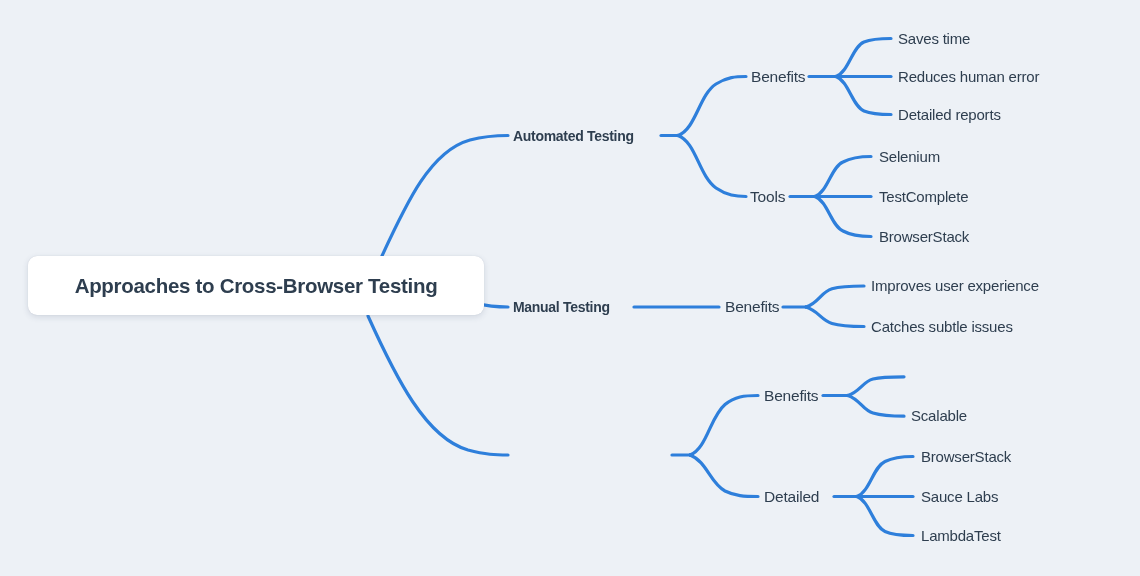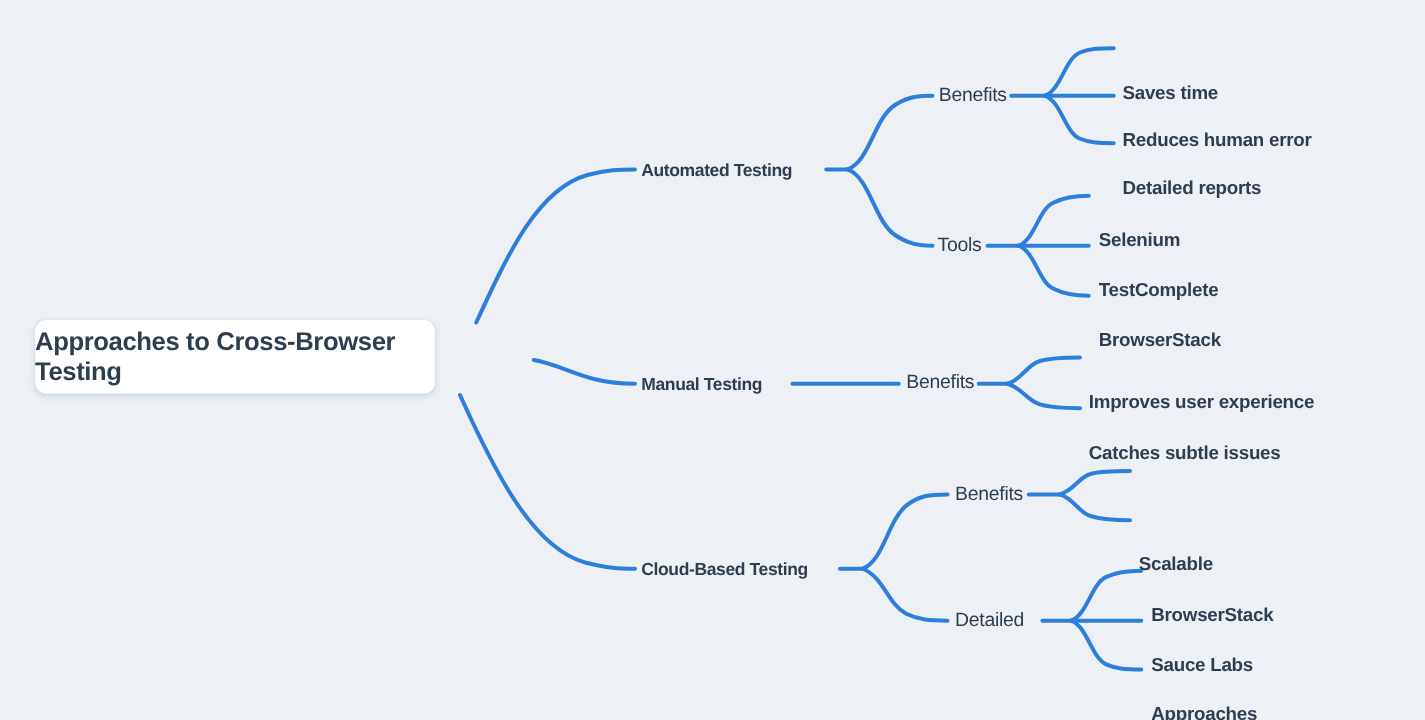--- a/index.html
+++ b/index.html
@@ -20,24 +20,24 @@
   svg.links{position:absolute;left:0;top:0;width:1140px;height:576px;}
   svg.links path{fill:none;stroke:var(--line);stroke-width:3.2;stroke-linecap:round;}
   .label{
     position:absolute;
     transform:translateY(-52%);
     white-space:nowrap;
     letter-spacing:-0.2px;
   }
   .lvl1{font-size:14px;font-weight:700;letter-spacing:-0.3px;}
   .lvl2{font-size:15.5px;font-weight:400;}
-  .leaf{font-size:15px;font-weight:700;margin-top:36px;}
+  .leaf{font-size:15px;font-weight:400;}
   .root-node{
     position:absolute;
-    left:28px;top:256px;width:320px;height:59px;
+    left:28px;top:256px;width:456px;height:59px;
     background:var(--node-bg);
     border-radius:9px;
     box-shadow:0 2px 6px rgba(40,60,90,0.14),0 0 1px rgba(40,60,90,0.18);
     display:flex;align-items:center;justify-content:center;
     font-size:20.5px;font-weight:700;letter-spacing:-0.3px;
   }
 </style>
 </head>
 <body>
 
@@ -80,21 +80,20 @@
     <path d="M 857 496.5 H 913"></path>
     <path d="M 857 496.5 C 870 501.5, 873 526, 885 531.5 C 893 535.3, 902 535.5, 913 535.5"></path>
   </svg>
 
   <div class="root-node">
     <span>Approaches to Cross-Browser Testing</span>
   </div>
 
   <div class="label lvl1" style="left:513px;top:135.5px">Automated Testing</div>
   <div class="label lvl1" style="left:513px;top:307px">Manual Testing</div>
-  <div class="label lvl1" style="left:513px;top:455px">Cloud-Based Testing</div>
 
   <div class="label lvl2" style="left:751px;top:76.5px">Benefits</div>
   <div class="label lvl2" style="left:750px;top:196.5px">Tools</div>
   <div class="label lvl2" style="left:725px;top:307px">Benefits</div>
   <div class="label lvl2" style="left:764px;top:395.5px">Benefits</div>
   <div class="label lvl2" style="left:764px;top:496.5px">Detailed</div>
 
   <div class="label leaf" style="left:898px;top:38.5px">Saves time</div>
   <div class="label leaf" style="left:898px;top:76.5px">Reduces human error</div>
   <div class="label leaf" style="left:898px;top:114.5px">Detailed reports</div>
@@ -103,15 +102,15 @@
   <div class="label leaf" style="left:879px;top:196.5px">TestComplete</div>
   <div class="label leaf" style="left:879px;top:236.5px">BrowserStack</div>
 
   <div class="label leaf" style="left:871px;top:286px">Improves user experience</div>
   <div class="label leaf" style="left:871px;top:326.5px">Catches subtle issues</div>
 
   <div class="label leaf" style="left:911px;top:416.2px">Scalable</div>
 
   <div class="label leaf" style="left:921px;top:456.5px">BrowserStack</div>
   <div class="label leaf" style="left:921px;top:496.5px">Sauce Labs</div>
-  <div class="label leaf" style="left:921px;top:535.5px">Approaches</div>
+  <div class="label leaf" style="left:921px;top:535.5px">LambdaTest</div>
 
 </div>
 
 </body></html>

